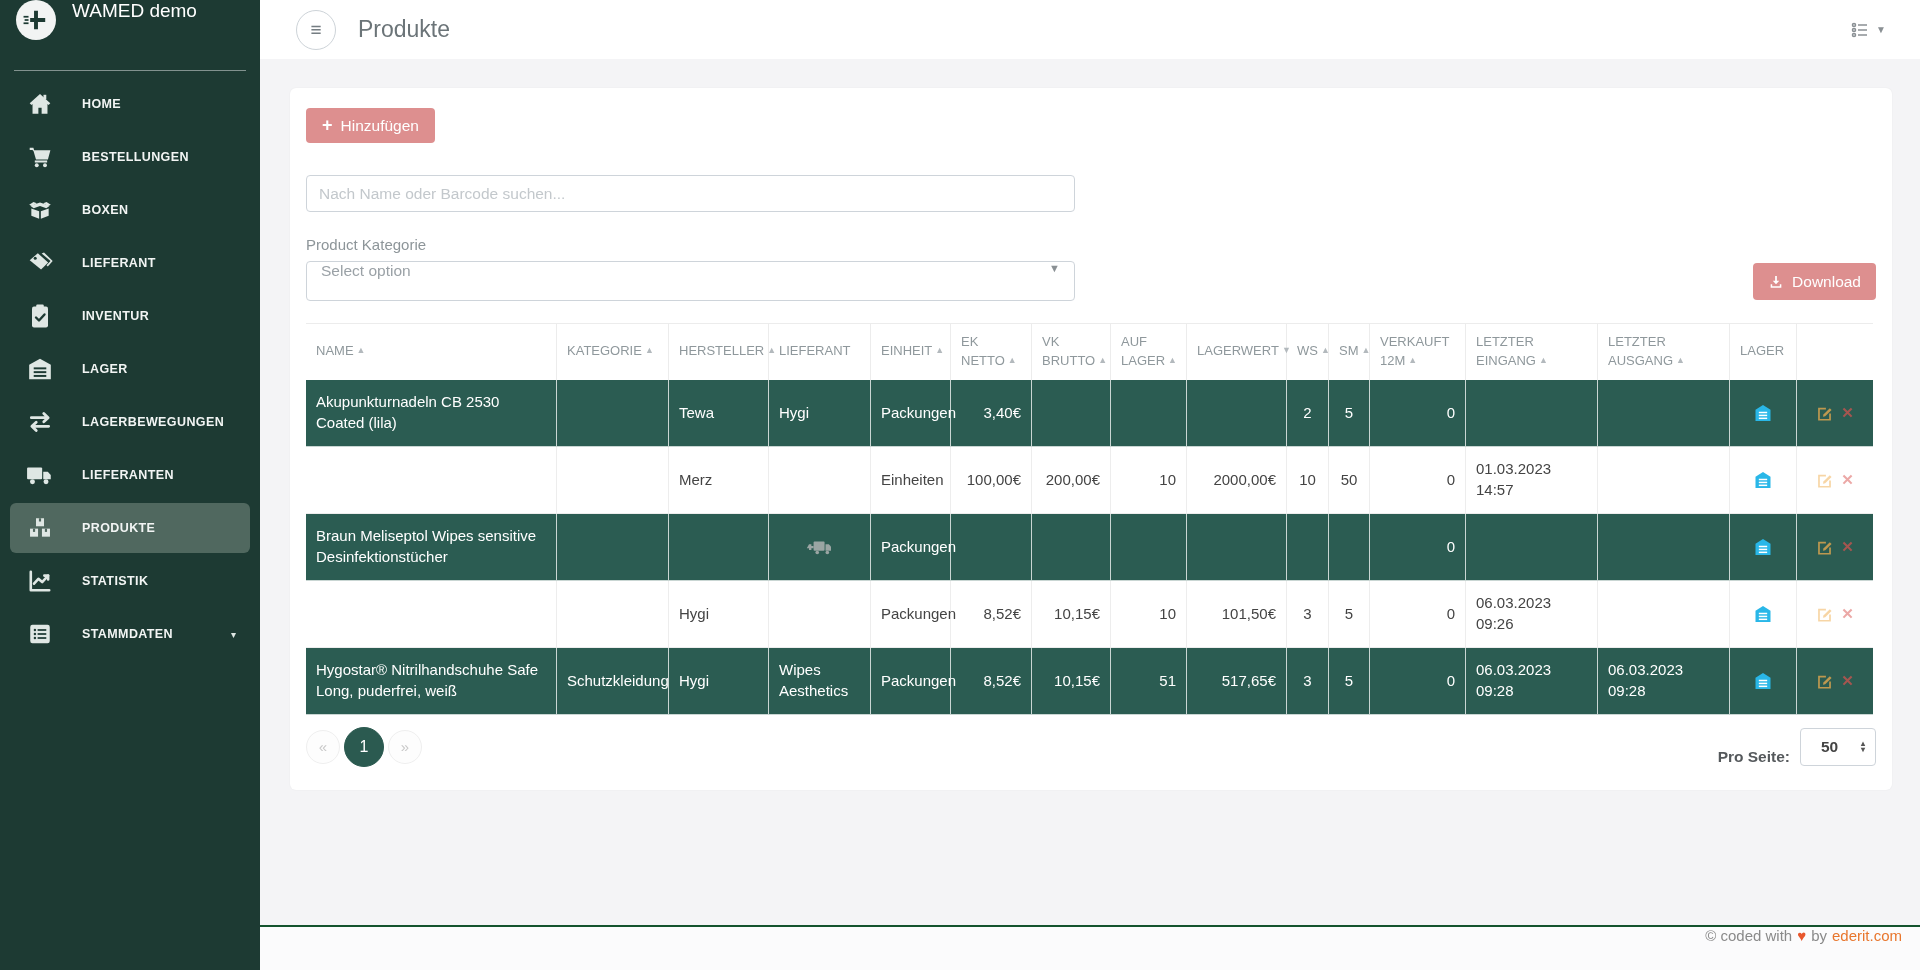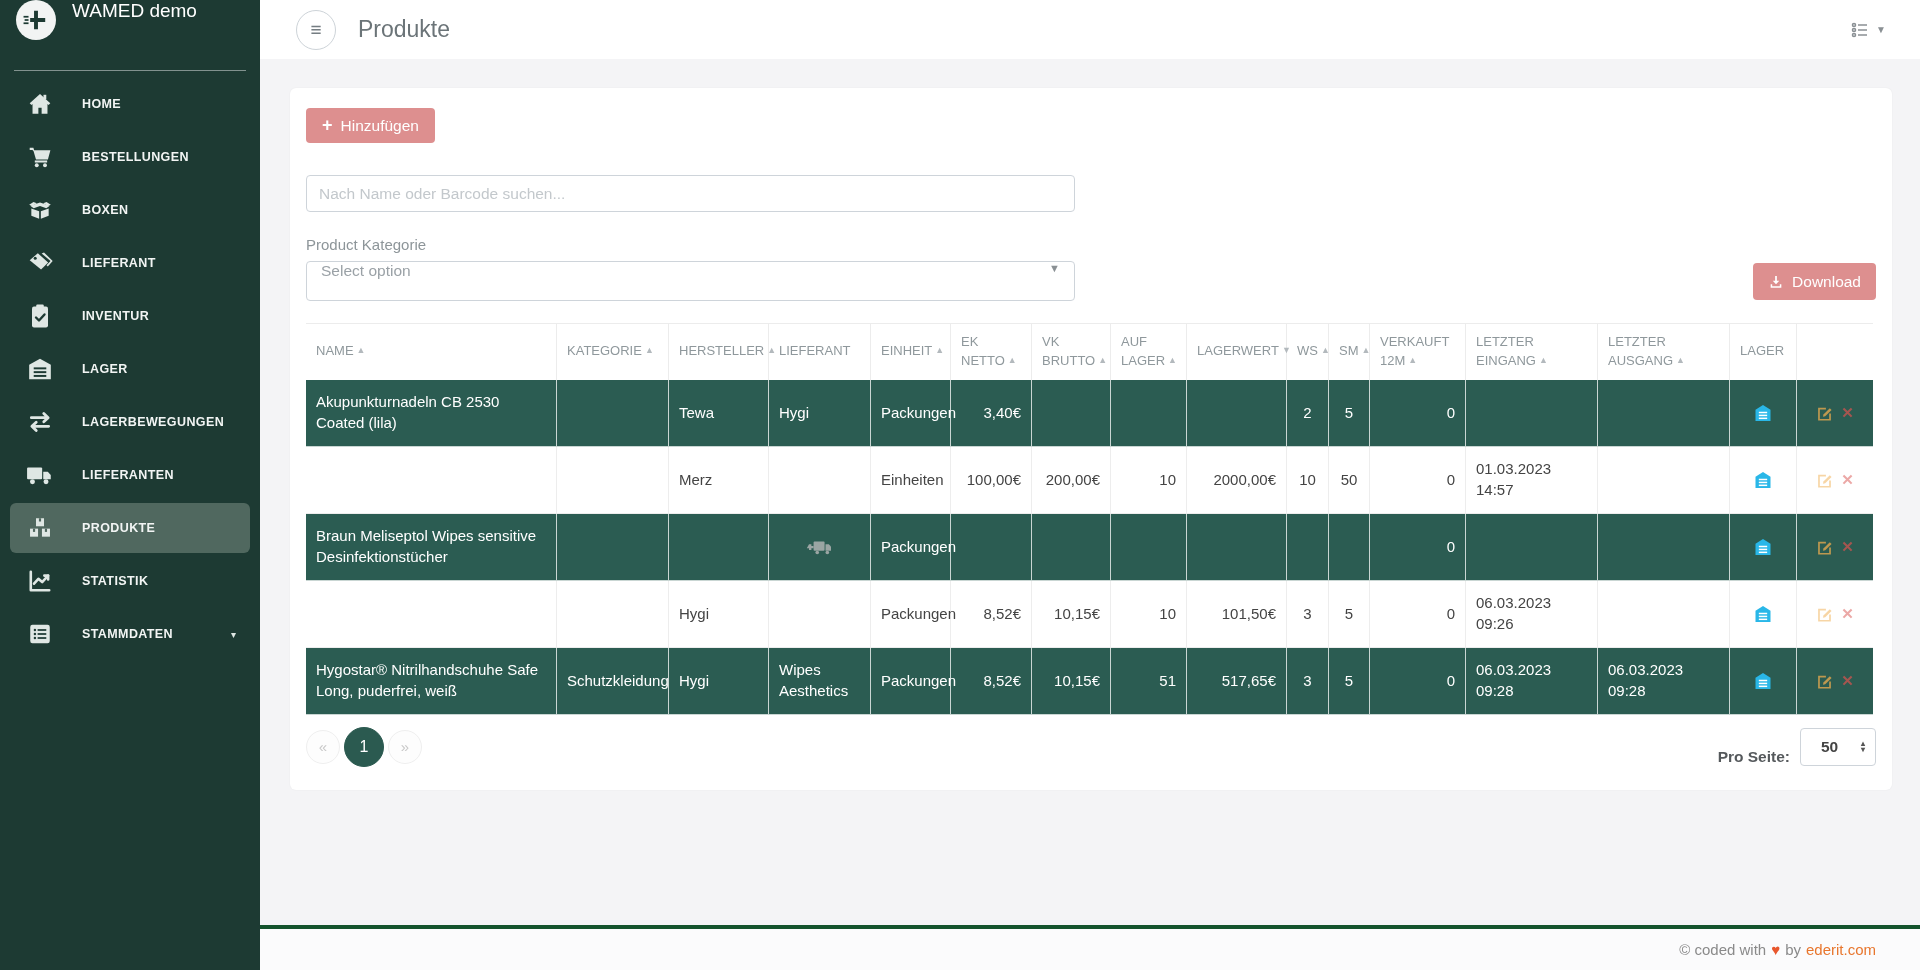--- a/index.html
+++ b/index.html
@@ -67,21 +67,21 @@
   .pager { display:flex; align-items:center; }
   .page-circle { width:34px; height:34px; border-radius:50%; border:1px solid #efefef; background:#fdfdfd; color:#c9c9c9; font-size:15px; display:flex; align-items:center; justify-content:center; margin-right:4px; cursor:pointer; }
   .page-circle.current { width:40px; height:40px; background:#2b5a50; border-color:#2b5a50; color:#fff; font-size:16px; }
   .per-page { display:flex; align-items:flex-end;font-weight:bold; }
   .per-page-label { font-size:15.5px; color:#55595c; margin-right:10px; }
   .per-page-select { width:76px; height:38px; border:1px solid #ced4da; border-radius:4px; display:flex; align-items:center; padding:0 10px 0 20px; cursor:pointer; }
   .per-page-value { font-size:15.5px; color:#444; }
   .spin { margin-left:auto; display:flex; flex-direction:column; line-height:6px; font-size:8px; color:#555; }
 
   
-  .footer { height:45px; background:#fbfbfc; border-top:4px solid #14532d; display:flex; align-items:center; justify-content:flex-end; padding-right:44px; font-size:15px; color:#8a8a8a; }
+  .footer { height:45px; background:#fbfbfc; border-top:2px solid #14532d; display:flex; justify-content:flex-end; padding-right:18px; font-size:15px; color:#8a8a8a; }
   .footer .heart { color:#e8572d; margin:0 5px; }
   .footer .link { color:#e8762d; margin-left:5px; text-decoration:none; cursor:pointer; }
 </style>
 </head>
 <body>
 
 <aside class="sidebar">
   <div class="logo-row">
     <div class="logo-circle">
       <svg width="26" height="26" viewBox="0 0 24 24" fill="#1d3a33">

